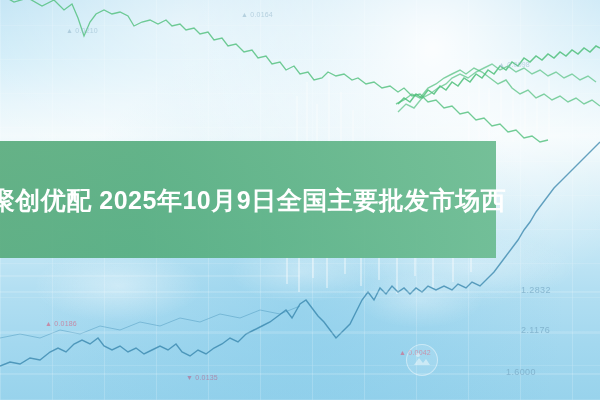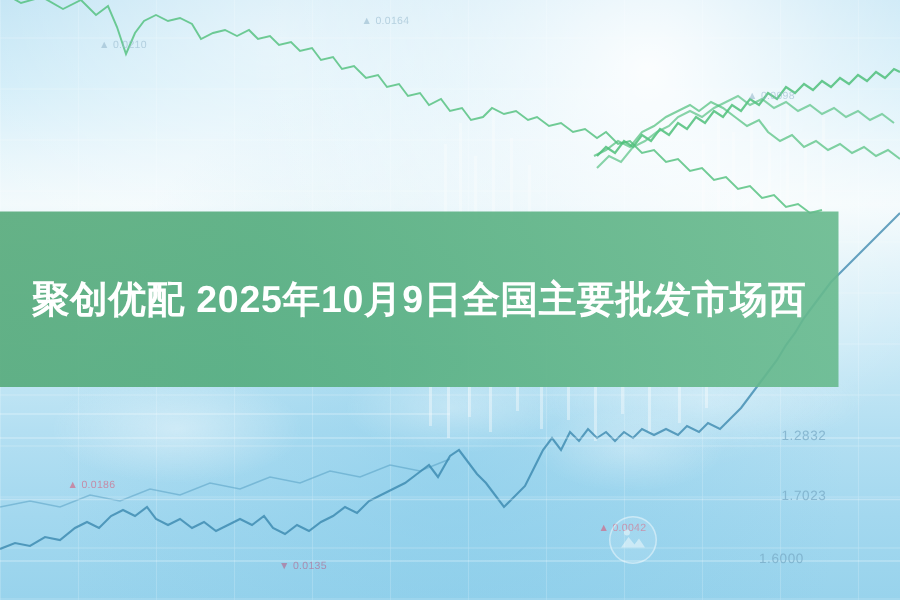--- a/index.html
+++ b/index.html
@@ -82,21 +82,21 @@
   }
   .marker.up   { color: rgba(214,92,122,0.62); }
   .marker.down { color: rgba(186,84,126,0.55); }
   .marker.dim  { color: rgba(150,185,205,0.60); }
 
   
   .banner {
     position: absolute;
     left: 0;
     top: 141px;
-    width: 559px;
+    width: 496px;
     height: 117px;
     background: linear-gradient(100deg,
         rgba(86,170,122,0.90) 0%,
         rgba(84,172,125,0.90) 30%,
         rgba(92,178,132,0.90) 60%,
         rgba(104,186,142,0.90) 100%);
     display: flex;
     flex-direction: column;
     align-items: center;
     justify-content: center;
@@ -223,21 +223,21 @@
 
     <g opacity="0.28">
       <line x1="0" y1="292" x2="600" y2="292" stroke="#ffffff" stroke-width="1"></line>
       <line x1="0" y1="333" x2="600" y2="333" stroke="#ffffff" stroke-width="1"></line>
       <line x1="0" y1="374" x2="600" y2="374" stroke="#ffffff" stroke-width="1"></line>
       <line x1="0" y1="276" x2="300" y2="276" stroke="#ffffff" stroke-width="1"></line>
     </g>
   </svg>
 
   <div class="price-label" style="left:521px; top:285px;">1.2832</div>
-  <div class="price-label" style="left:521px; top:325px;">1.7023</div>
+  <div class="price-label" style="left:521px; top:325px;">2.1176</div>
   <div class="price-label" style="left:506px; top:367px;">1.6000</div>
 
   <div class="marker up" style="left:45px;  top:320px;">
     <span>▲</span>
     <span>0.0186</span>
   </div>
   <div class="marker down" style="left:186px; top:374px;">
     <span>▼</span>
     <span>0.0135</span>
   </div>

